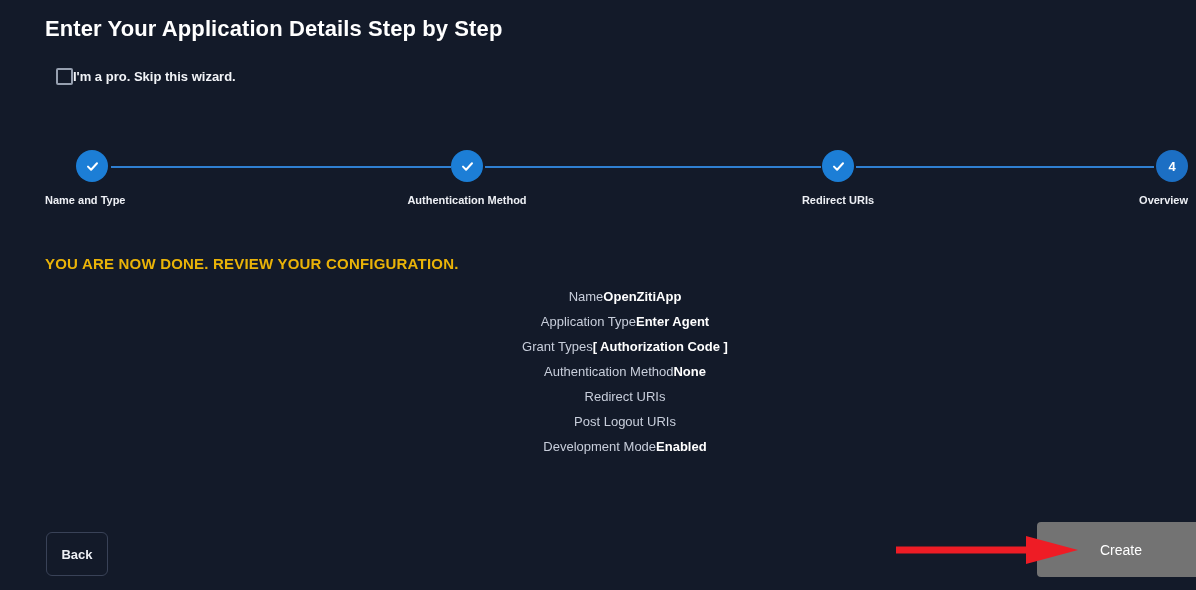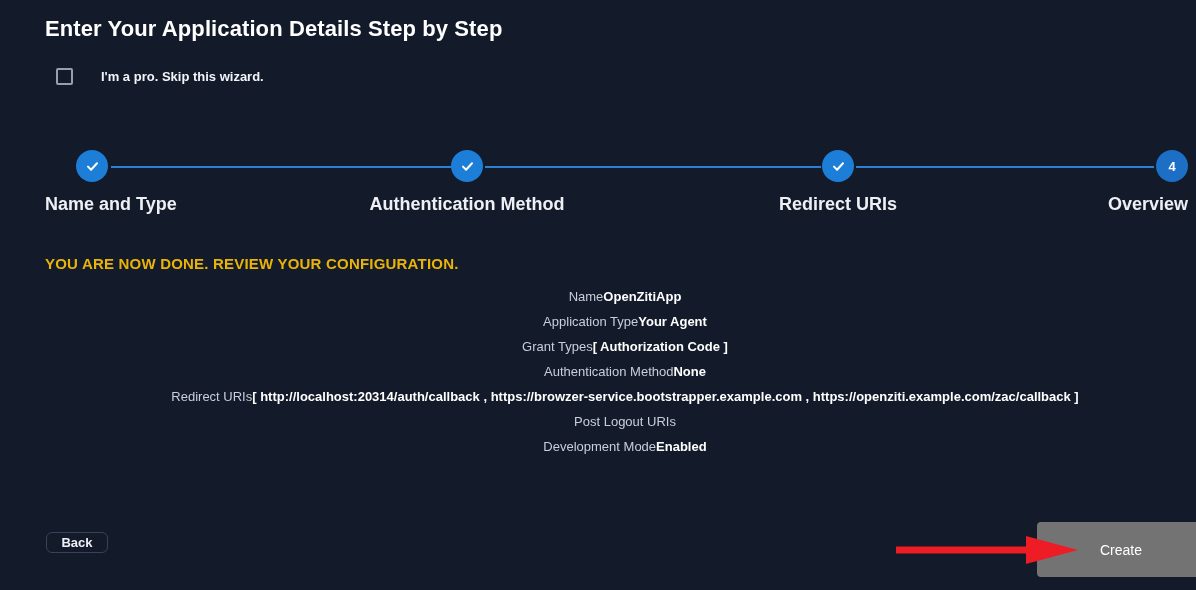--- a/index.html
+++ b/index.html
@@ -36,21 +36,21 @@
     white-space: nowrap;
   }
 
   
   .skip-row {
     position: absolute;
     left: 24px;
     top: 68px;
     display: flex;
     align-items: center;
-    gap: 28px;
+    gap: 0;
   }
   .checkbox {
     width: 17px;
     height: 17px;
     box-sizing: border-box;
     border: 2px solid #97a0b0;
     border-radius: 2px;
     background: transparent;
     flex: 0 0 auto;
     cursor: pointer;
@@ -104,21 +104,21 @@
   }
   .step-num {
     font-size: 13px;
     font-weight: 700;
     color: #ffffff;
     line-height: 1;
   }
   .step-label {
     position: absolute;
     top: 44px;
-    font-size: 18px;
+    font-size: 11px;
     font-weight: 600;
     color: #eef0f5;
     white-space: nowrap;
   }
   .step-label.left   { left: 0; transform: translateX(-47px); }
   .step-label.center { left: 0; transform: translateX(-50%); }
   .step-label.right  { left: 0; transform: translateX(-100%); margin-left: 16px; }
 
   
   .review-heading {
@@ -157,21 +157,21 @@
     color: #ffffff;
     text-align: right;
   }
 
   
   .btn-back {
     position: absolute;
     left: 14px;
     top: 532px;
     width: 62px;
-    height: 21px;
+    height: 44px;
     box-sizing: border-box;
     border: 1px solid #394257;
     border-radius: 6px;
     background: transparent;
     color: #eef0f5;
     font-family: "Liberation Sans", sans-serif;
     font-size: 13px;
     font-weight: 700;
     cursor: pointer;
     padding: 0;
@@ -262,37 +262,36 @@
 
   <div class="summary">
 
     <div class="summary-row">
       <span class="summary-key">Name</span>
       <span class="summary-val">OpenZitiApp</span>
     </div>
 
     <div class="summary-row">
       <span class="summary-key">Application Type</span>
-      <span class="summary-val">Your Agent</span>
+      <span class="summary-val">Enter Agent</span>
     </div>
 
     <div class="summary-row">
       <span class="summary-key">Grant Types</span>
       <span class="summary-val">[ Authorization Code ]</span>
     </div>
 
 
     <div class="summary-row">
       <span class="summary-key">Authentication Method</span>
       <span class="summary-val">None</span>
     </div>
 
     <div class="summary-row">
       <span class="summary-key">Redirect URIs</span>
-      <span class="summary-val">[ http://localhost:20314/auth/callback , https://browzer-service.bootstrapper.example.com , https://openziti.example.com/zac/callback ]</span>
     </div>
 
     <div class="summary-row">
       <span class="summary-key">Post Logout URIs</span>
       <span class="summary-val"></span>
     </div>
 
     <div class="summary-row">
       <span class="summary-key">Development Mode</span>
       <span class="summary-val">Enabled</span>

